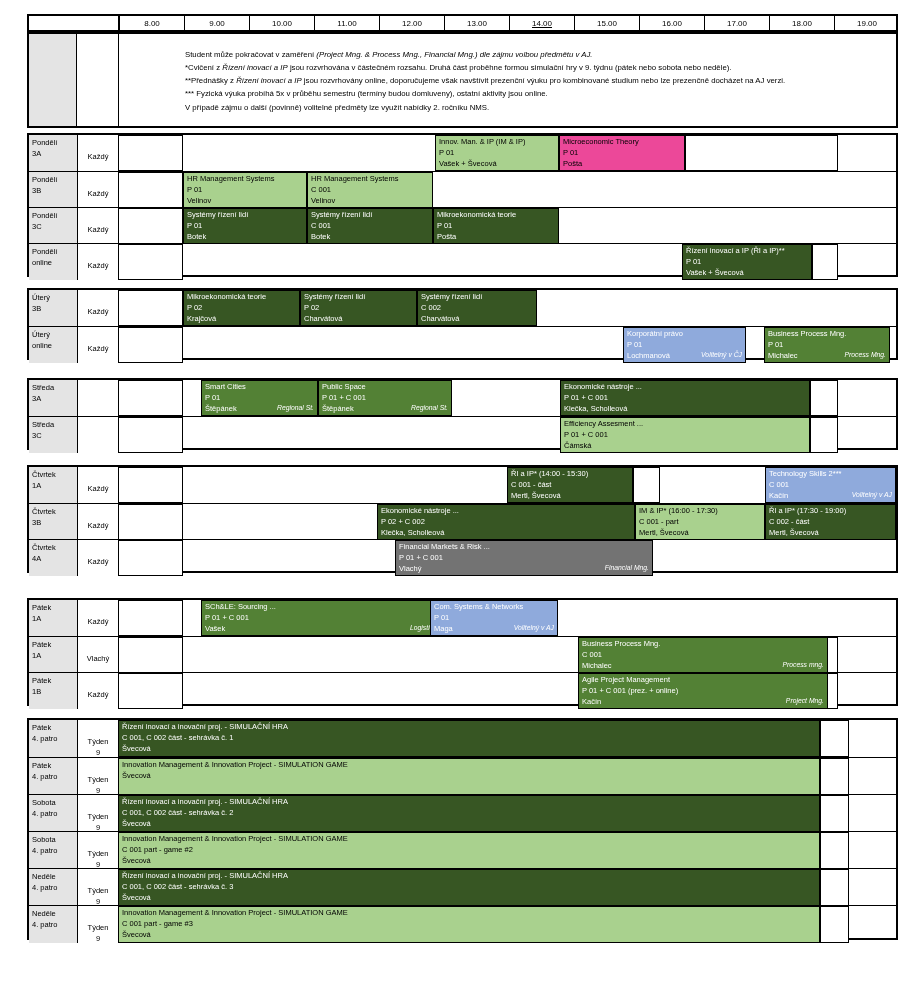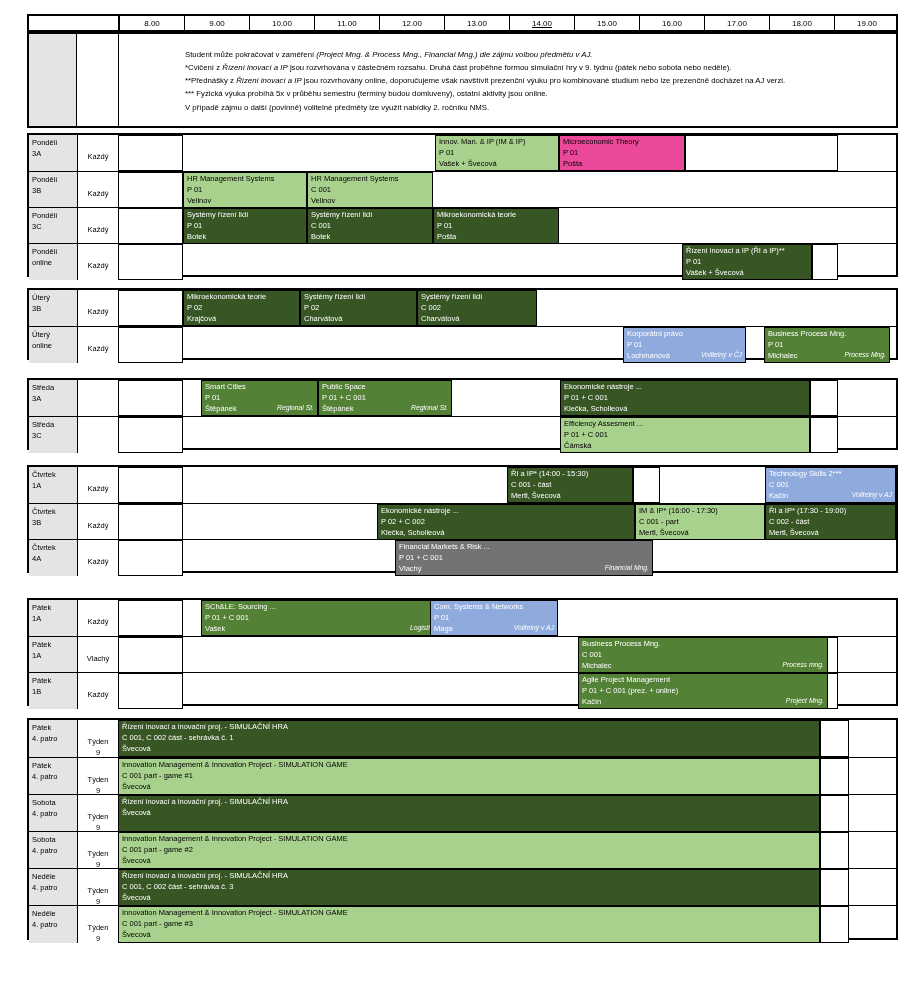--- a/index.html
+++ b/index.html
@@ -412,36 +412,36 @@
             <div>Pátek</div>
             <div>4. patro</div>
           </div>
           <div class="freqcell">
             <div>Týden</div>
             <div>9</div>
           </div>
           <div class="ecell" style="left: 791px; width: 29px;"></div>
           <div class="event c-light" style="left: 89px; width: 702px; background: rgb(169, 209, 142);">
             <div>Innovation Management &amp; Innovation Project - SIMULATION GAME</div>
-            <div>C 001 part - game #1</div>
             <div>Švecová</div>
           </div>
         </div>
         <div class="row rowline" style="top: 74px; height: 37px;">
           <div class="daycell">
             <div>Sobota</div>
             <div>4. patro</div>
           </div>
           <div class="freqcell">
             <div>Týden</div>
             <div>9</div>
           </div>
           <div class="ecell" style="left: 791px; width: 29px;"></div>
           <div class="event c-dark" style="left: 89px; width: 702px; background: rgb(55, 86, 35);">
             <div>Řízení inovací a inovační proj. - SIMULAČNÍ HRA</div>
+            <div>C 001, C 002 část - sehrávka č. 2</div>
             <div>Švecová</div>
           </div>
         </div>
         <div class="row rowline" style="top: 111px; height: 37px;">
           <div class="daycell">
             <div>Sobota</div>
             <div>4. patro</div>
           </div>
           <div class="freqcell">
             <div>Týden</div>

